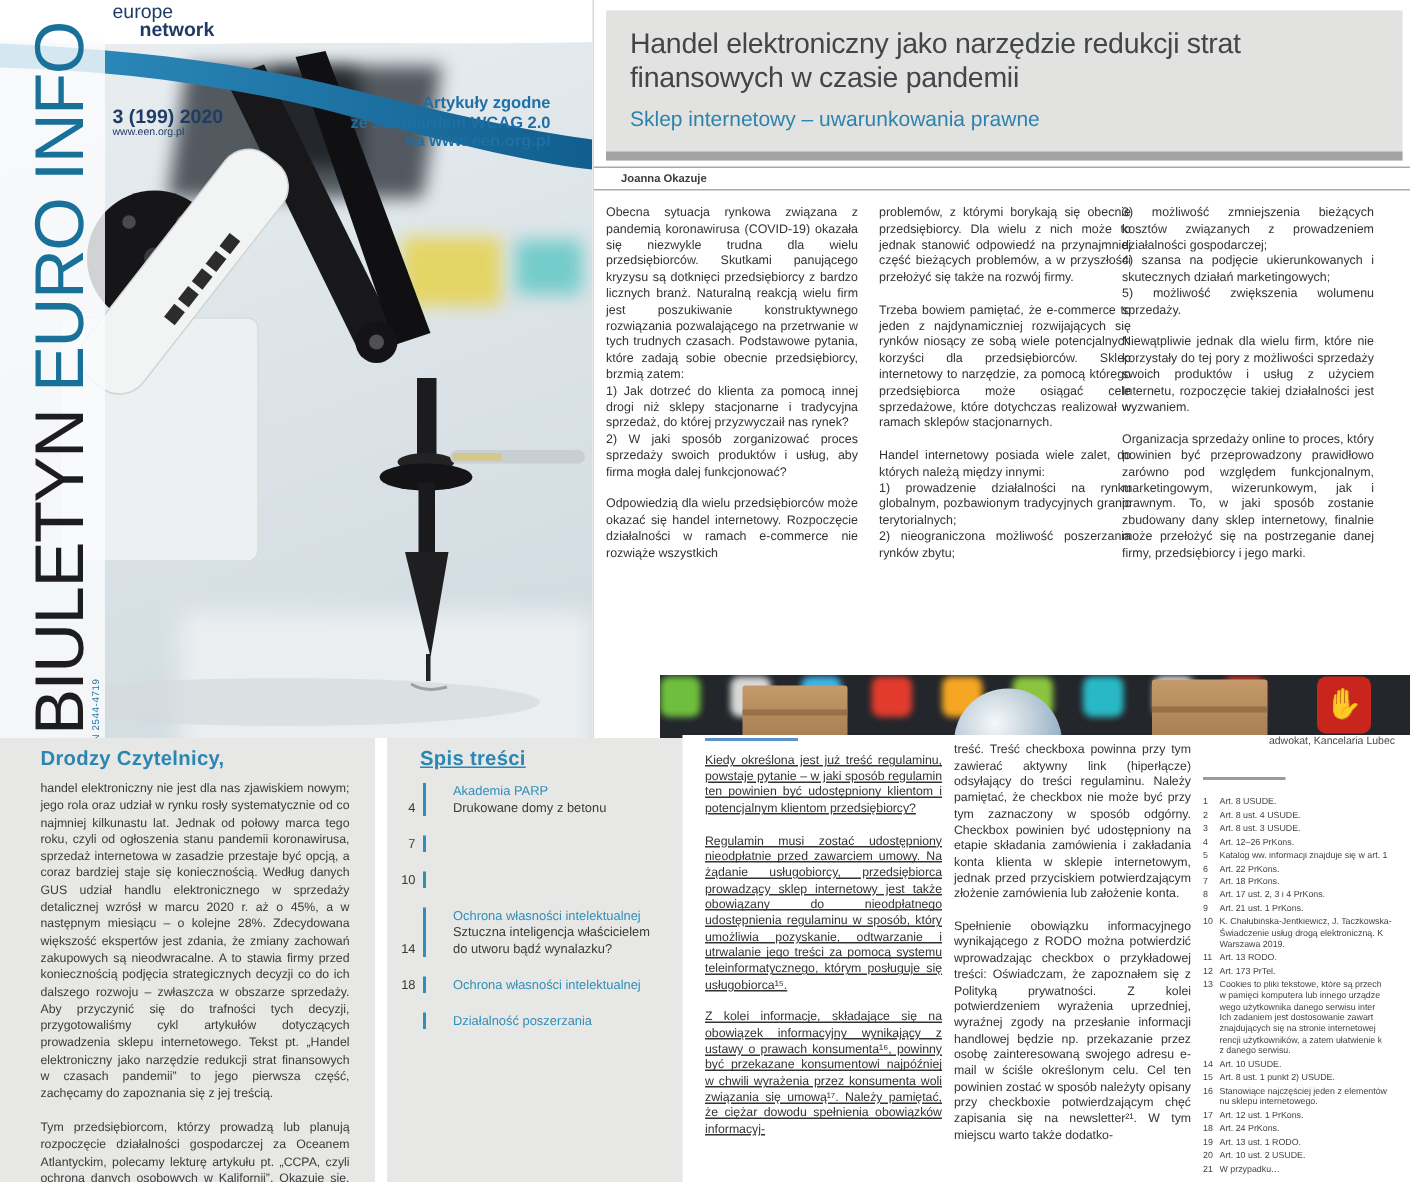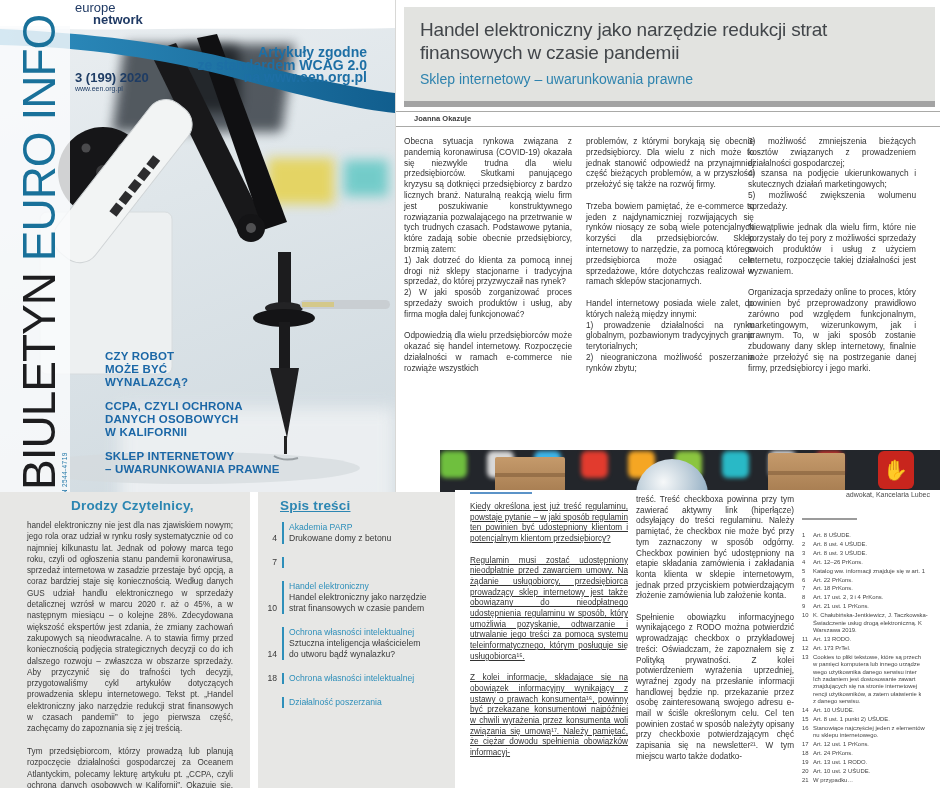--- a/index.html
+++ b/index.html
@@ -28,22 +28,22 @@
   .masthead .mh-black { color:#1d1d1f; }
   .masthead .mh-blue  { color:#19719a; }
   .issn { position:absolute; left:61px; top:506px; width:120px;
     transform:rotate(-90deg); transform-origin:0 0;
     font-size:6.5px; color:#2277a8; letter-spacing:.4px; }
   .logo { position:absolute; left:75px; top:2px; font-size:13px; line-height:12px; color:#203a64; }
   .logo .lg2 { font-weight:700;padding-left:18px; }
   .issue-block { position:absolute; left:75px; top:70px; color:#1e3c64; }
   .issue-no  { font-size:13px; font-weight:700; }
   .issue-web { font-size:7px; }
-  .wcag { position:absolute; right:28px; top:46px; width:180px; text-align:right;
-    font-size:14px; line-height:12.5px; font-weight:600; color:#1d6fa5; white-space:pre-line; }
+  .wcag { position:absolute; right:28px; top:63px; width:180px; text-align:right;
+    font-size:11px; line-height:12.5px; font-weight:600; color:#1d6fa5; white-space:pre-line; }
   .headlines { position:absolute; left:105px; top:350px; width:230px; }
   .headline { font-size:11.5px; line-height:13px; font-weight:700; color:#1b67a6;
     white-space:pre-line; margin-bottom:11px; letter-spacing:.2px; }
 
   
   .art { left:395px; top:0; width:545px; height:525px; background:#fff; border-left:1px solid #d8d8d6; }
   .art-header { position:absolute; left:8px; right:5px; top:7px; height:100px;
     background:#e2e3e0; border-bottom:6px solid #a3a3a3; padding:11px 16px; }
   .art-title { font-size:19px; line-height:23px; color:#42464a; font-weight:500; letter-spacing:-.2px; }
   .art-sub   { font-size:14px; color:#2e83ae; margin-top:7px; }
@@ -65,33 +65,33 @@
   .box-1 { left:55px; top:7px; width:70px; height:35px; }
   .box-2 { left:328px; top:3px; width:77px; height:39px; }
   .globe { position:absolute; left:196px; top:9px; width:72px; height:72px; border-radius:50%;
     background:radial-gradient(circle at 38% 32%, #f6f8f9 0%, #c6d4de 35%, #92aec4 70%, #6f93b0 100%); }
   .hand-tile { position:absolute; right:26px; top:1px; width:36px; height:38px; border-radius:6px;
     background:#c8251d; color:#fff; font-size:20px; text-align:center; line-height:38px; }
 
   
   .letter { left:0; top:492px; width:250px; height:296px; background:#e7e7e5; }
   .section-heading { font-size:13.5px; font-weight:600; color:#2c86b2; letter-spacing:.2px; }
-  .letter-heading { position:absolute; left:27px; top:6px;margin-left:44px; }
+  .letter-heading { position:absolute; left:27px; top:6px; }
   .letter-body { position:absolute; left:27px; top:28px; width:206px;
     font-size:8.2px; line-height:11.3px; text-align:justify; color:#3a3a3a; white-space:pre-line; }
 
   
   .toc { left:258px; top:492px; width:200px; height:296px; background:#e7e7e5; }
   .toc-heading { position:absolute; left:22px; top:6px;text-decoration:underline; }
   .toc-list { position:absolute; left:7px; top:30px; width:193px; }
   .toc-item { display:flex; margin-bottom:13px; }
   .toc-num { width:17px; text-align:right; padding-right:5px; align-self:flex-end;
     font-size:8.6px; color:#3a3a3a; line-height:11px; }
   .toc-bar { width:2px; background:#2e8fba; }
-  .toc-text { padding-left:5px; font-size:8.6px; line-height:11px; }
+  .toc-text { padding-left:18px; font-size:8.6px; line-height:11px; }
   .toc-cat { color:#2e8fba; }
   .toc-title { color:#3a3a3a; white-space:pre; overflow:hidden; }
 
   
   .p2 { left:455px; top:490px; width:485px; height:298px; background:#fff; z-index:4; }
   .p2-byline { position:absolute; right:10px; top:1px; font-size:7px; color:#4a4a4a; }
   .p2-rule-blue { position:absolute; left:15px; top:2px; width:62px; height:2px; background:#5b93c8; }
   .p2-col { position:absolute; width:158px; font-size:8.2px; line-height:10.7px;
     text-align:justify; color:#333; white-space:pre-line; }
   .p2-col-1 { left:15px; top:12px; height:282px;text-decoration:underline; }
@@ -175,30 +175,20 @@
 
   <div class="issue-block">
     <div class="issue-no">3 (199) 2020</div>
     <div class="issue-web">www.een.org.pl</div>
   </div>
 
   <div class="wcag">Artykuły zgodne
 ze standardem WCAG 2.0
 na www.een.org.pl</div>
 
-  <div class="headlines">
-    <div class="headline">CZY ROBOT
-MOŻE BYĆ
-WYNALAZCĄ?</div>
-    <div class="headline">CCPA, CZYLI OCHRONA
-DANYCH OSOBOWYCH
-W KALIFORNII</div>
-    <div class="headline">SKLEP INTERNETOWY
-– UWARUNKOWANIA PRAWNE</div>
-  </div>
 </div>
 
 <div class="page art">
   <div class="art-header">
     <div class="art-title">Handel elektroniczny jako narzędzie redukcji strat finansowych w czasie pandemii</div>
     <div class="art-sub">Sklep internetowy – uwarunkowania prawne</div>
   </div>
   <div class="rule rule-1"></div>
   <div class="art-author">Joanna Okazuje</div>
   <div class="rule rule-2"></div>
@@ -262,25 +252,20 @@
       </div>
 
       <div class="toc-item">
         <div class="toc-num">7</div>
         <div class="toc-bar"></div>
       </div>
 
       <div class="toc-item">
         <div class="toc-num">10</div>
         <div class="toc-bar"></div>
-        <div class="toc-text">
-          <div class="toc-cat">Handel elektroniczny</div>
-          <div class="toc-title">Handel elektroniczny jako narzędzie
-strat finansowych w czasie pandem</div>
-        </div>
       </div>
 
       <div class="toc-item">
         <div class="toc-num">14</div>
         <div class="toc-bar"></div>
         <div class="toc-text">
           <div class="toc-cat">Ochrona własności intelektualnej</div>
           <div class="toc-title">Sztuczna inteligencja właścicielem
 do utworu bądź wynalazku?</div>
         </div>

